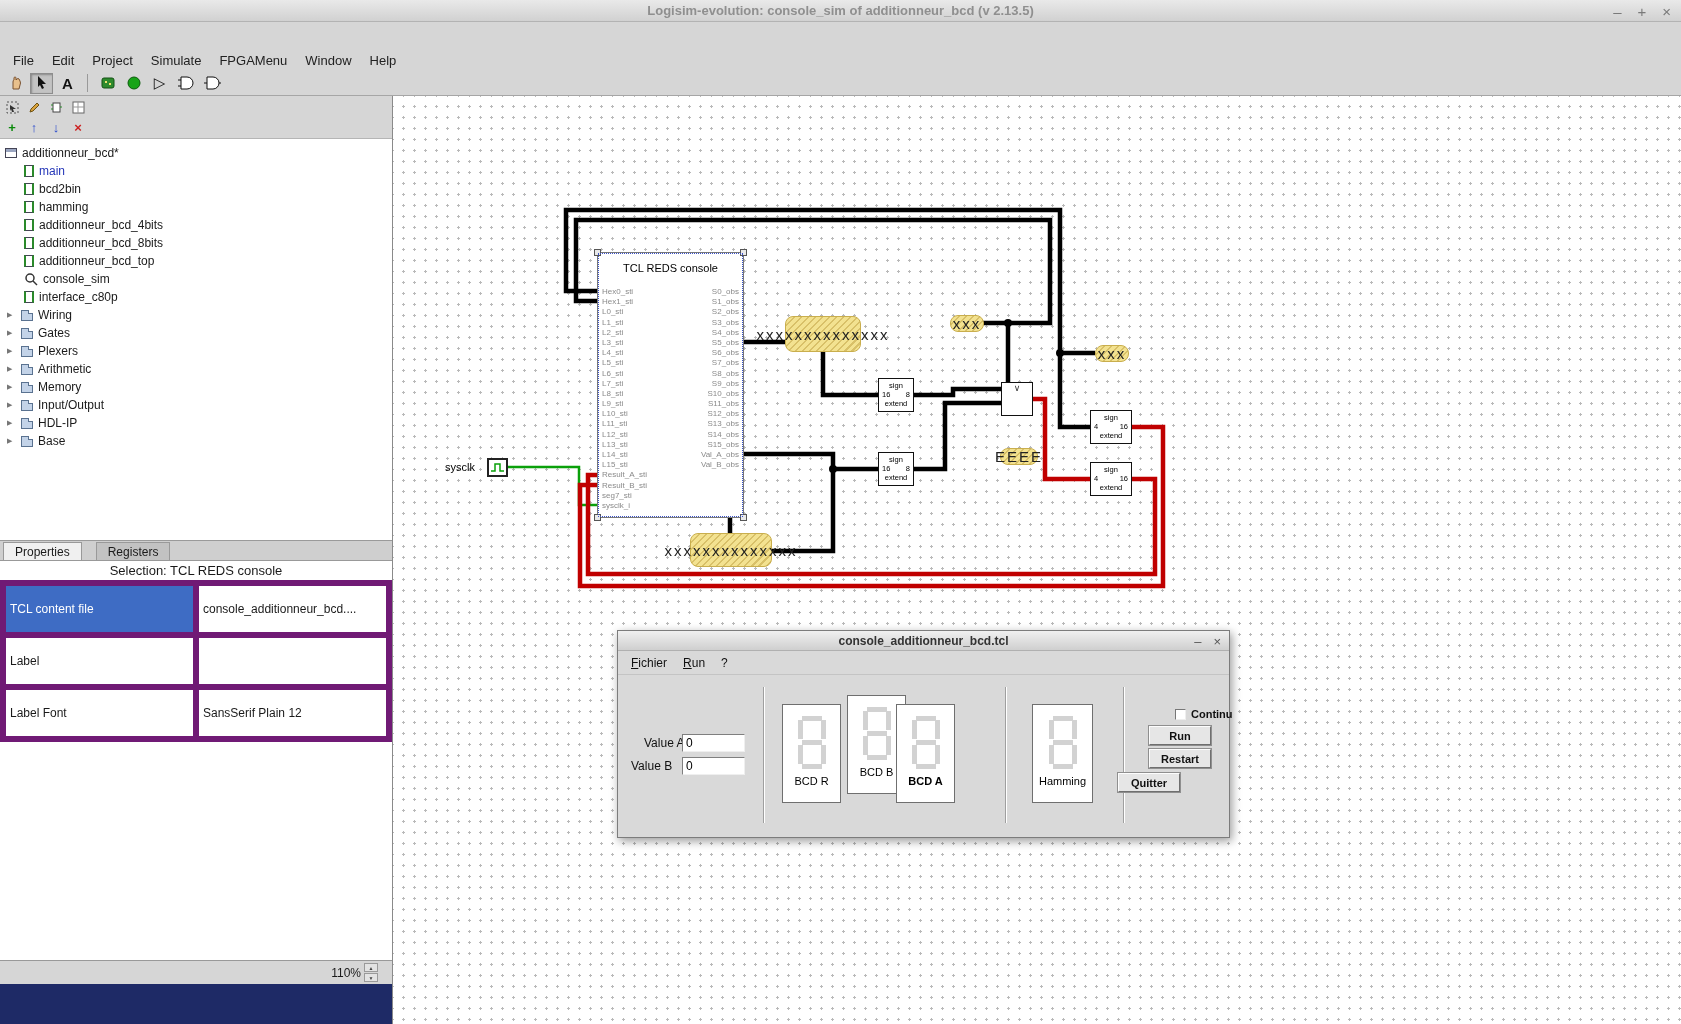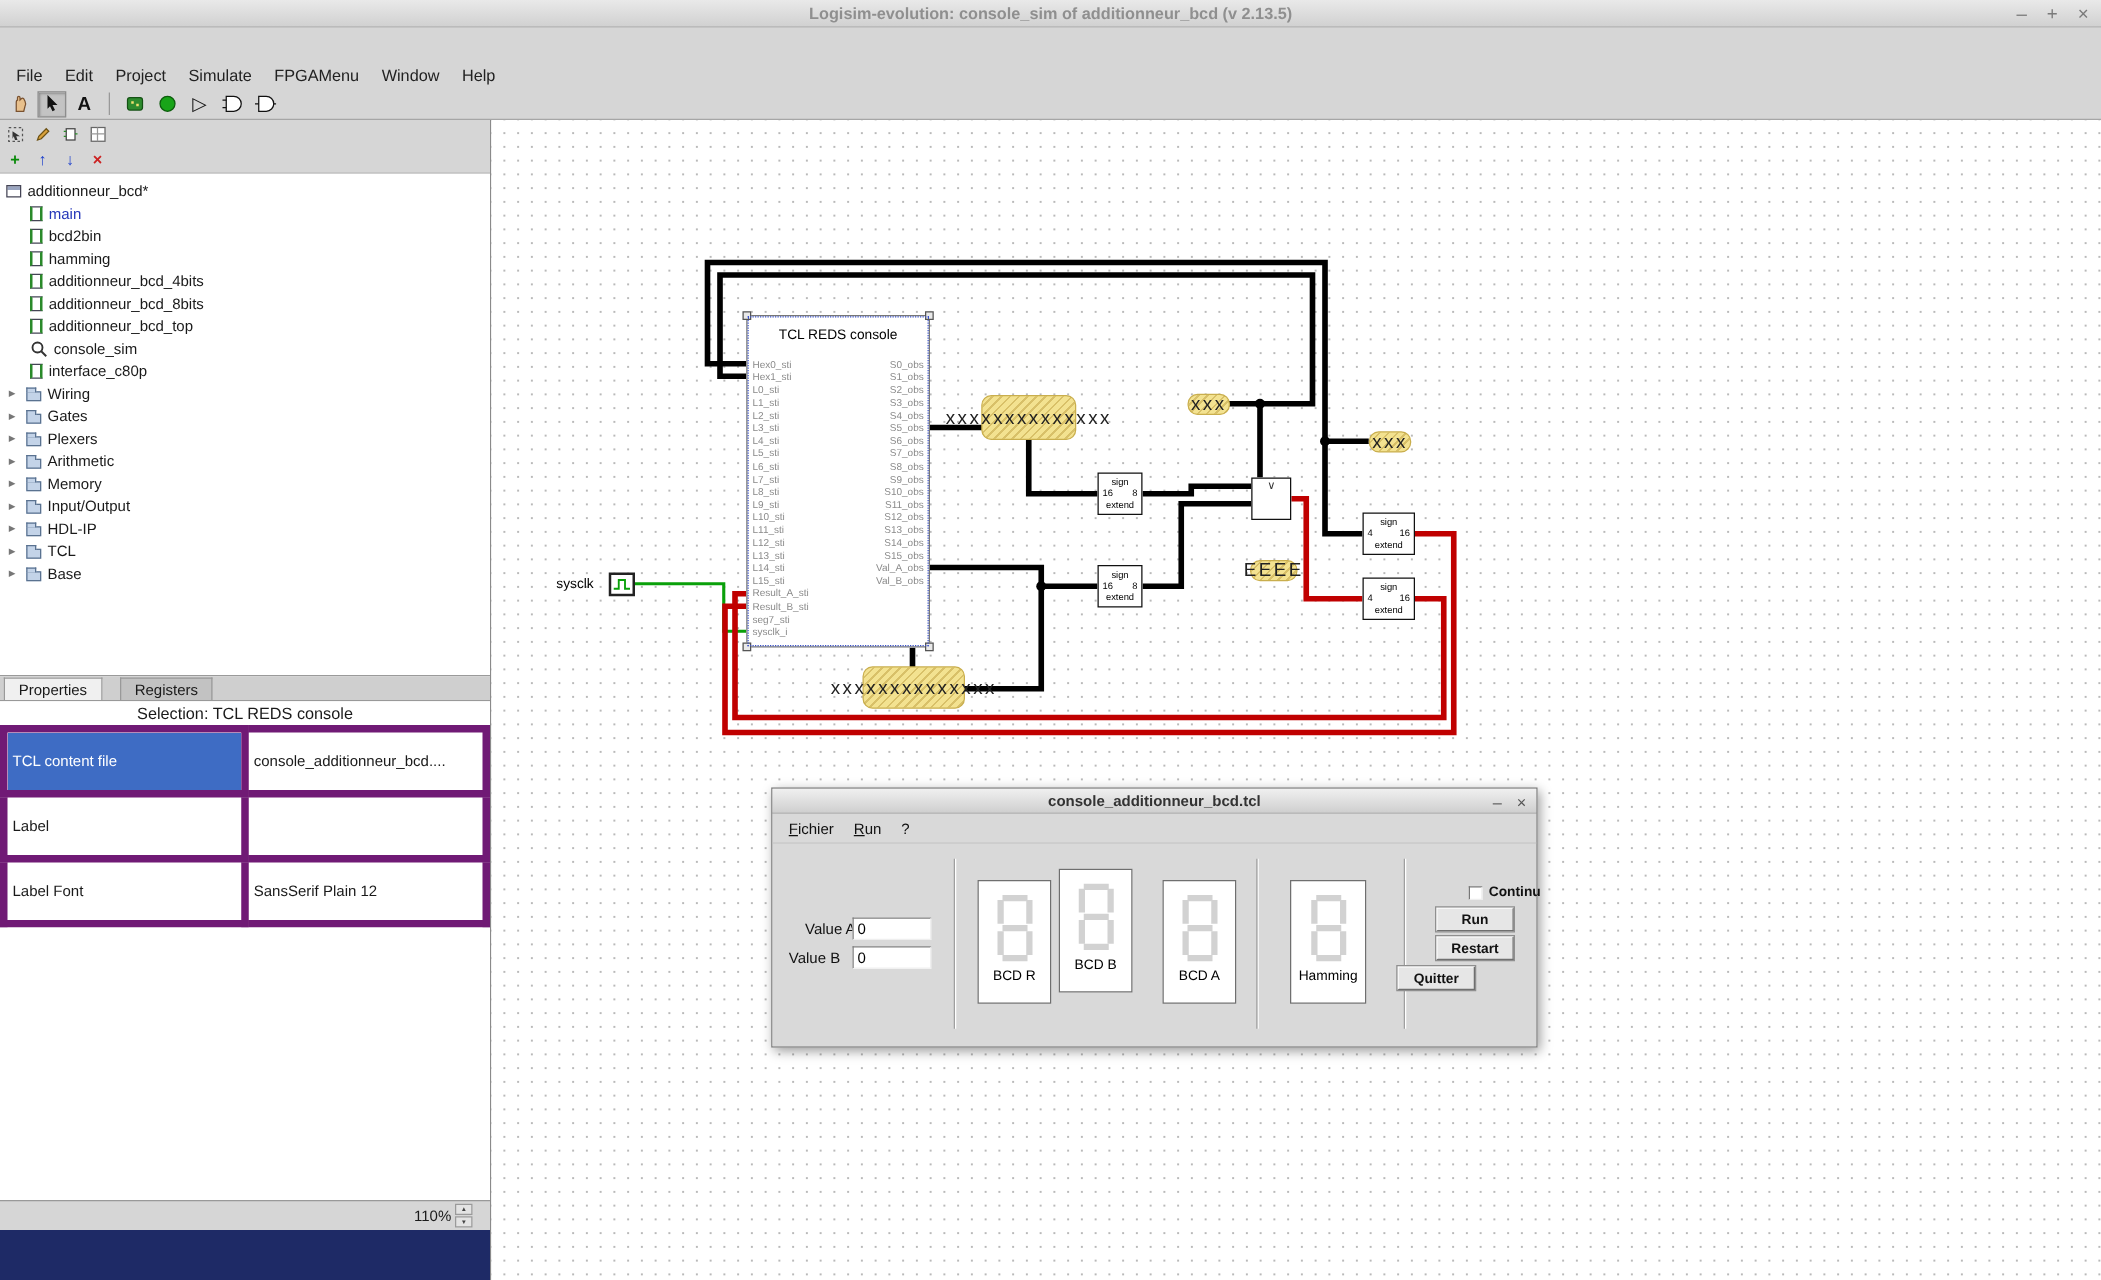--- a/index.html
+++ b/index.html
@@ -300,25 +300,20 @@
         </div>
         <div class="trow lib">
           <span class="exp">▶</span>
           <span class="ic-folder"></span>
           <span>Input/Output</span>
         </div>
         <div class="trow lib">
           <span class="exp">▶</span>
           <span class="ic-folder"></span>
           <span>HDL-IP</span>
-        </div>
-        <div class="trow lib">
-          <span class="exp">▶</span>
-          <span class="ic-folder"></span>
-          <span>TCL</span>
         </div>
         <div class="trow lib">
           <span class="exp">▶</span>
           <span class="ic-folder"></span>
           <span>Base</span>
         </div>
       </div>
 
       <div>
         <div class="ptabs">
@@ -538,21 +533,21 @@
           <rect x="8" y="4" width="20" height="5" fill="#d2d2d2"></rect>
             <rect x="4" y="8" width="5" height="19" fill="#d2d2d2"></rect>
           <rect x="27" y="8" width="5" height="19" fill="#d2d2d2"></rect>
             <rect x="8" y="28" width="20" height="5" fill="#d2d2d2"></rect>
           <rect x="4" y="33" width="5" height="19" fill="#d2d2d2"></rect>
             <rect x="27" y="33" width="5" height="19" fill="#d2d2d2"></rect>
           <rect x="8" y="52" width="20" height="5" fill="#d2d2d2"></rect>
         </svg>
         <span class="dlabel">BCD B</span>
       </div>
-      <div class="display" style="left:312px; top:29px;">
+      <div class="display" style="left:278px; top:29px;font-weight:bold;">
         <svg width="36" height="60" viewBox="0 0 36 60">
           <rect x="8" y="4" width="20" height="5" fill="#d2d2d2"></rect>
             <rect x="4" y="8" width="5" height="19" fill="#d2d2d2"></rect>
           <rect x="27" y="8" width="5" height="19" fill="#d2d2d2"></rect>
             <rect x="8" y="28" width="20" height="5" fill="#d2d2d2"></rect>
           <rect x="4" y="33" width="5" height="19" fill="#d2d2d2"></rect>
             <rect x="27" y="33" width="5" height="19" fill="#d2d2d2"></rect>
           <rect x="8" y="52" width="20" height="5" fill="#d2d2d2"></rect>
         </svg>
         <span class="dlabel">BCD A</span>

